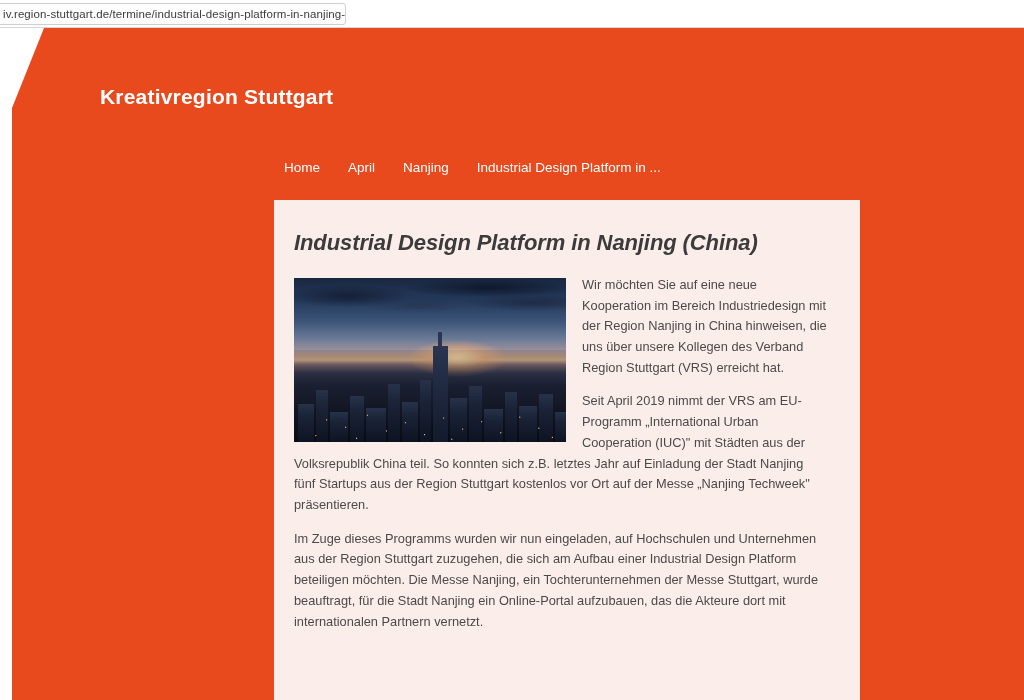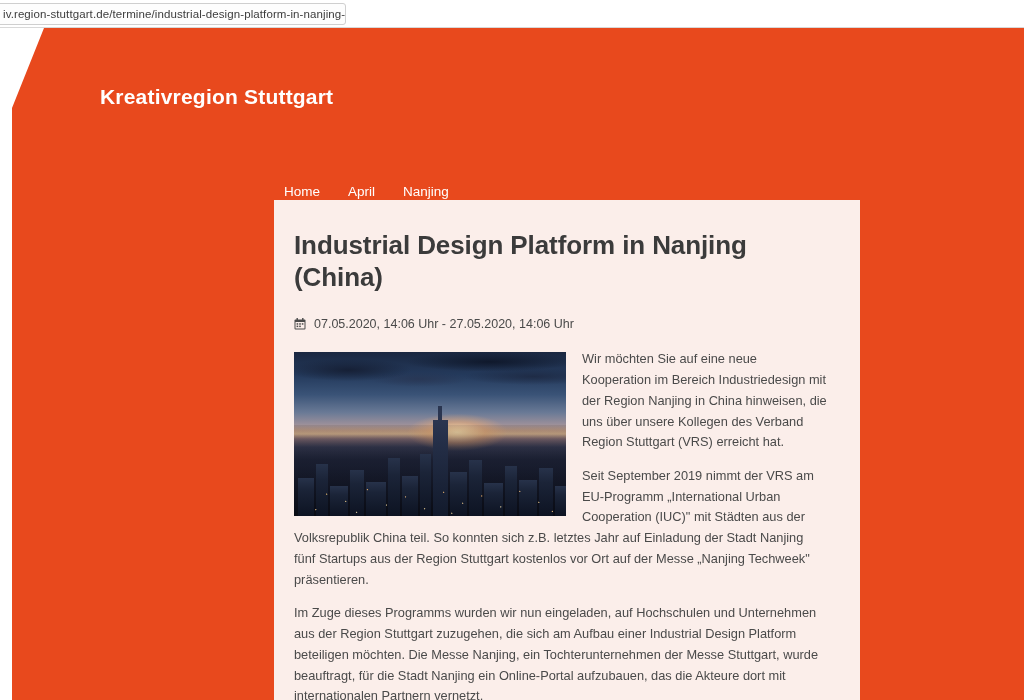--- a/index.html
+++ b/index.html
@@ -114,42 +114,42 @@
     align-items: center;
     gap: 0px;
     z-index: 4;
   }
   .nav-item {
     font-size: 13.5px;
     color: #ffffff;
     padding: 4px 14px;
     white-space: nowrap;
     cursor: pointer;
-    margin-top: 24px;
   }
   .nav-item:first-child { padding-left: 6px; }
 
   
   .card {
     position: absolute;
     top: 172px;
     left: 274px;
     width: 586px;
     min-height: 500px;
     background: #fbeeea;
     z-index: 4;
     padding: 30px 32px 24px 20px;
   }
   .card-title {
-    font-size: 26px;
+    font-size: 22px;
     font-weight: bold;
     color: #3b3b3b;
     line-height: 1.22;
     margin: 0 0 0 0;
     letter-spacing: -0.1px;
+    font-style: italic;
   }
   .meta-row {
     display: flex;
     align-items: center;
     margin-top: 24px;
     gap: 8px;
   }
   .cal-icon {
     width: 12px;
     height: 12px;
@@ -277,42 +277,27 @@
   <div class="header-band"></div>
   <div class="header-notch"></div>
   <div class="left-gutter"></div>
 
   <div class="site-title">Kreativregion Stuttgart</div>
 
   <nav class="nav">
     <div class="nav-item">Home</div>
     <div class="nav-item">April</div>
     <div class="nav-item">Nanjing</div>
+    <div class="nav-item">Industrial Design Platform in ...</div>
   </nav>
 
   <div class="card">
 
     <h1 class="card-title">Industrial Design Platform in Nanjing (China)</h1>
 
-    <div class="meta-row">
-      <span class="cal-icon">
-        <svg width="12" height="12" viewBox="0 0 12 12" aria-hidden="true">
-          <rect x="0.5" y="1.5" width="11" height="10" rx="1" fill="#4a4a4a"></rect>
-          <rect x="1.5" y="4" width="9" height="6.5" fill="#fbeeea"></rect>
-          <rect x="2.5" y="0" width="1.4" height="3" fill="#4a4a4a"></rect>
-          <rect x="8.1" y="0" width="1.4" height="3" fill="#4a4a4a"></rect>
-          <rect x="2.6" y="5.2" width="1.6" height="1.5" fill="#4a4a4a"></rect>
-          <rect x="5.2" y="5.2" width="1.6" height="1.5" fill="#4a4a4a"></rect>
-          <rect x="7.8" y="5.2" width="1.6" height="1.5" fill="#4a4a4a"></rect>
-          <rect x="2.6" y="7.6" width="1.6" height="1.5" fill="#4a4a4a"></rect>
-          <rect x="5.2" y="7.6" width="1.6" height="1.5" fill="#4a4a4a"></rect>
-        </svg>
-      </span>
-      <span class="meta-text">07.05.2020, 14:06 Uhr - 27.05.2020, 14:06 Uhr</span>
-    </div>
 
     <div class="article">
 
       <div class="figure">
         <div class="cityscape"></div>
         <div class="sky-clouds"></div>
         <div class="skyline">
           <div class="bld" style="left:4px;width:16px;height:38px;"></div>
           <div class="bld" style="left:22px;width:12px;height:52px;"></div>
           <div class="bld" style="left:36px;width:18px;height:30px;"></div>
@@ -327,18 +312,18 @@
           <div class="bld" style="left:190px;width:19px;height:33px;"></div>
           <div class="bld" style="left:211px;width:12px;height:50px;"></div>
           <div class="bld" style="left:225px;width:18px;height:36px;"></div>
           <div class="bld" style="left:245px;width:14px;height:48px;"></div>
           <div class="bld" style="left:261px;width:13px;height:30px;"></div>
           <div class="lights"></div>
         </div>
       </div>
 
       <p class="first">Wir möchten Sie auf eine neue Kooperation im Bereich Industriedesign mit der Region Nanjing in China hinweisen, die uns über unsere Kollegen des Verband Region Stuttgart (VRS) erreicht hat.</p>
-      <p>Seit September 2019 nimmt der VRS am EU-Programm „International Urban Cooperation (IUC)" mit Städten aus der Volksrepublik China teil. So konnten sich z.B. letztes Jahr auf Einladung der Stadt Nanjing fünf Startups aus der Region Stuttgart kostenlos vor Ort auf der Messe „Nanjing Techweek" präsentieren.</p>
+      <p>Seit April 2019 nimmt der VRS am EU-Programm „International Urban Cooperation (IUC)" mit Städten aus der Volksrepublik China teil. So konnten sich z.B. letztes Jahr auf Einladung der Stadt Nanjing fünf Startups aus der Region Stuttgart kostenlos vor Ort auf der Messe „Nanjing Techweek" präsentieren.</p>
       <p>Im Zuge dieses Programms wurden wir nun eingeladen, auf Hochschulen und Unternehmen aus der Region Stuttgart zuzugehen, die sich am Aufbau einer Industrial Design Platform beteiligen möchten. Die Messe Nanjing, ein Tochterunternehmen der Messe Stuttgart, wurde beauftragt, für die Stadt Nanjing ein Online-Portal aufzubauen, das die Akteure dort mit internationalen Partnern vernetzt.</p>
 
     </div>
   </div>
 </div>
 
 </body></html>

